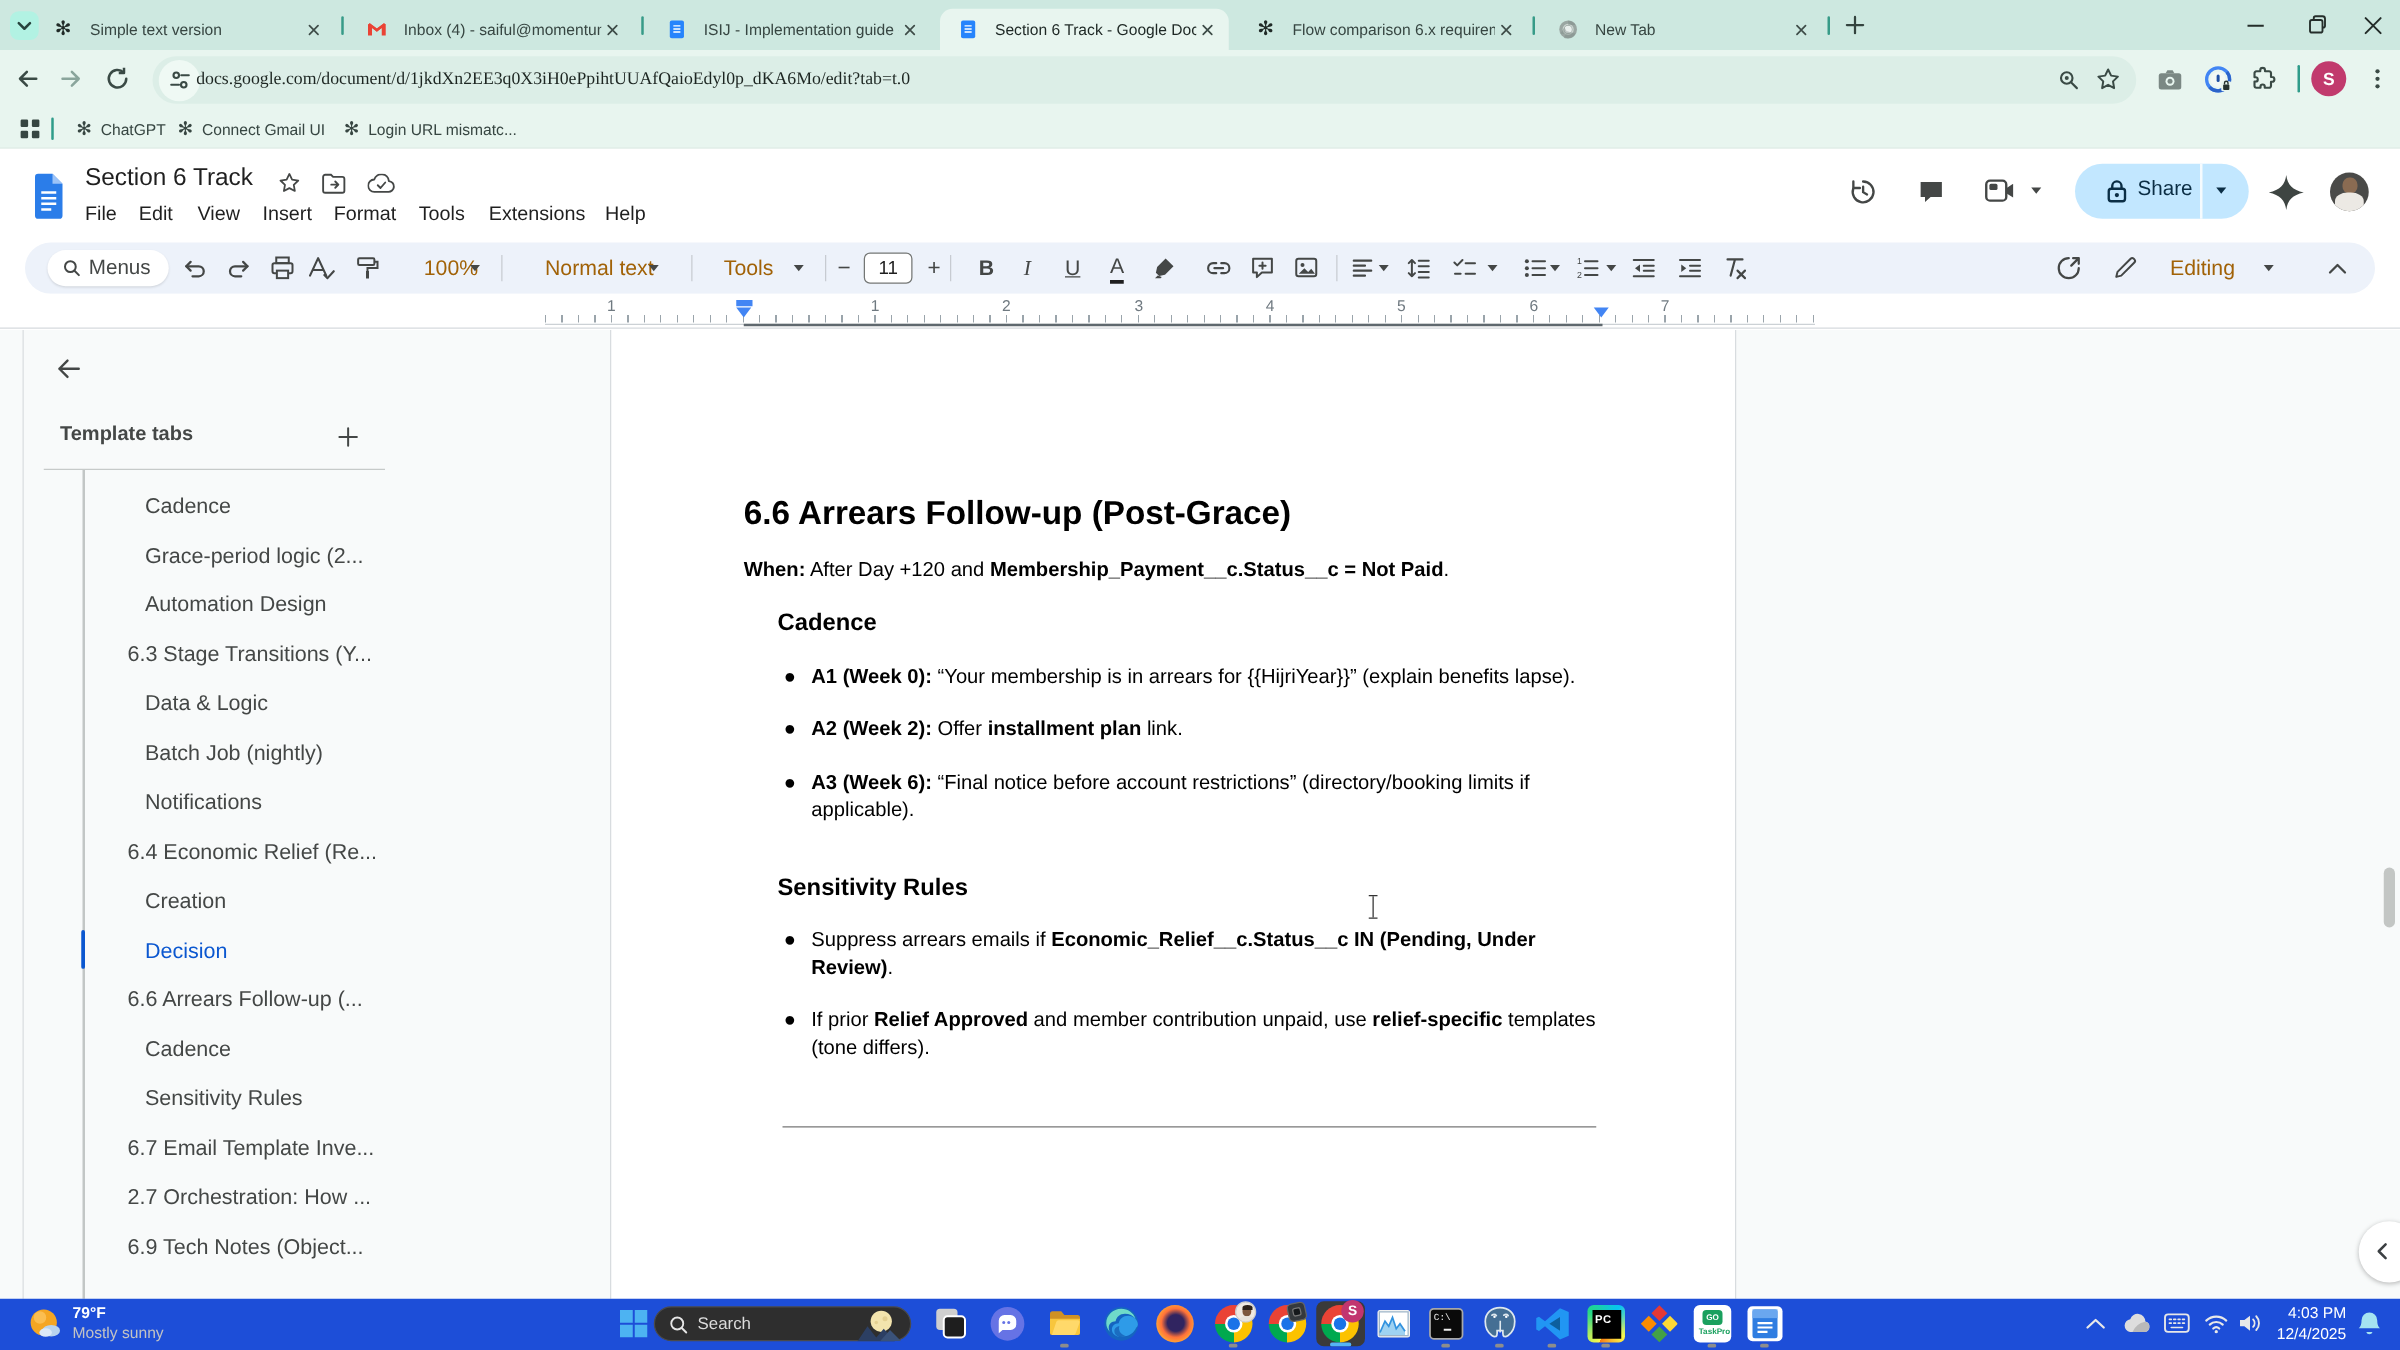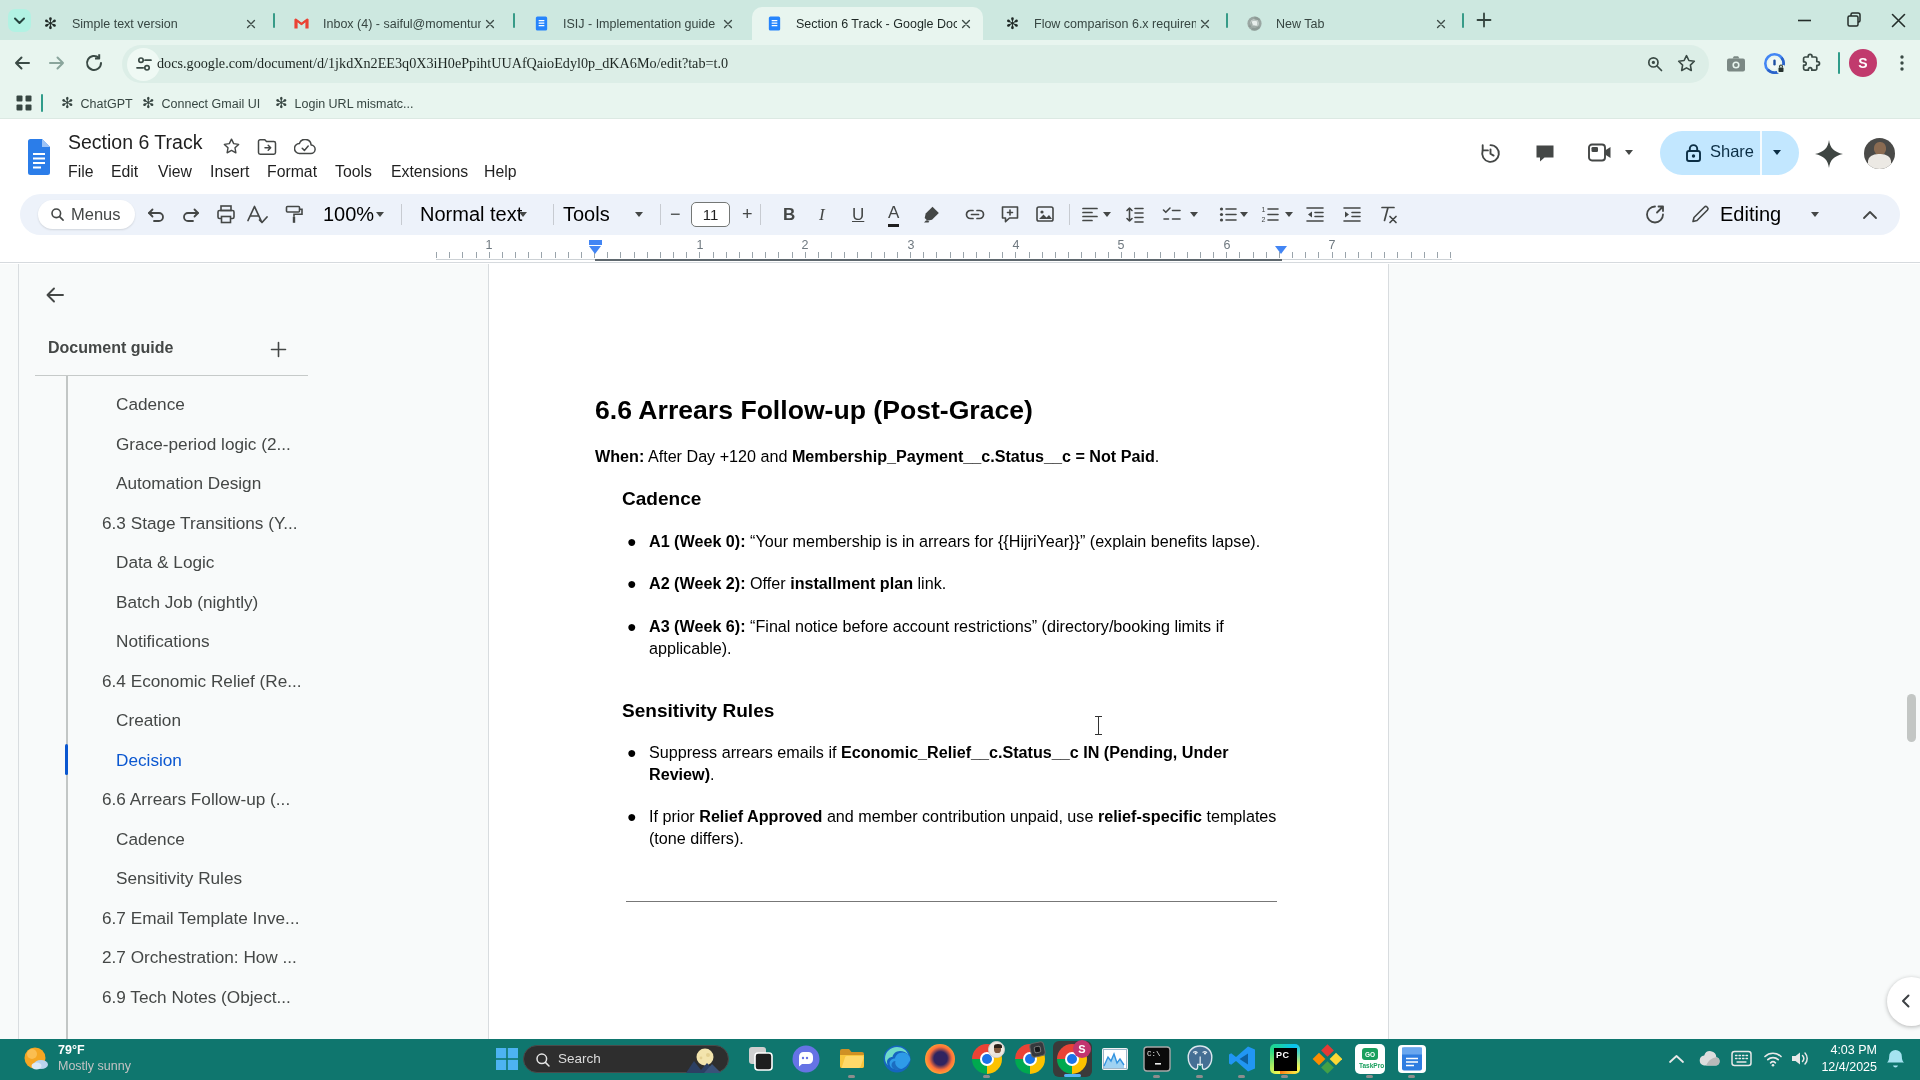--- a/index.html
+++ b/index.html
@@ -25,36 +25,36 @@
 
   
   #docshead { position:absolute; left:0; top:119px; width:1920px; height:75px; background:#fff; }
   #doctitle { position:absolute; left:68px; top:12px; font-size:19.5px; color:#1f1f1f; }
   .menuitem { position:absolute; top:43px; font-size:15.8px; color:#1f1f1f; height:20px; line-height:20px; }
   #sharebtn { position:absolute; left:1660px; top:12px; width:139px; height:44px; border-radius:22px; background:#c2e7ff; }
   #docstoolbar { position:absolute; left:20px; top:194px; width:1880px; height:41px; border-radius:21px; background:#edf2fa; }
   #menuspill { position:absolute; left:18px; top:6px; width:97px; height:29px; border-radius:15px; background:#fff; box-shadow:0 1px 2px rgba(0,0,0,.12); }
   .ticon { position:absolute; top:0; height:41px; display:flex; align-items:center; justify-content:center; color:#444746; }
   .tdiv { position:absolute; top:10px; width:1px; height:21px; background:#c7cbd1; }
-  .tsel { font-size:20px; color:#000000; }
+  .tsel { font-size:17px; color:#a16207;margin-left:16px; }
   .caret { width:0; height:0; border-left:4.5px solid transparent; border-right:4.5px solid transparent; border-top:5px solid #444746; }
 
   
   #ruler { position:absolute; left:0; top:235px; width:1920px; height:28px; background:#fff; border-bottom:1px solid #d6dade; }
   .rlabel { position:absolute; top:3px; font-size:12.5px; color:#6f7980; transform:translateX(-50%); }
 
   
   #content { position:absolute; left:0; top:264px; width:1920px; height:775px; background:#f8fafa; }
   #page { position:absolute; left:488px; top:0; width:901px; height:775px; background:#fff; border-left:1px solid #d8dcdf; border-right:1px solid #d8dcdf; }
   .doc { position:absolute; color:#000; white-space:nowrap; }
   .b { font-weight:bold; }
   .sideitem { position:absolute; height:22px; line-height:22px; font-size:17.2px; color:#444746; white-space:nowrap; }
 
   
-  #taskbar { position:absolute; left:0; top:1039px; width:1920px; height:41px; background:#0f766e; }
+  #taskbar { position:absolute; left:0; top:1039px; width:1920px; height:41px; background:#1d4ed8; }
   .tbico { position:absolute; top:5px; width:30px; height:30px; }
   .rundash { position:absolute; top:36px; width:7px; height:3px; border-radius:1.5px; background:#8d8d8d; }
   .trayic { position:absolute; }
 </style>
 </head>
 <body>
 <div id="root">
 
   <div id="tabstrip">
 
@@ -443,21 +443,21 @@
     <div class="abs" style="left:1275px;top:11px;width:0;height:0;border-left:6.5px solid transparent;border-right:6.5px solid transparent;border-top:8px solid #4285f4;"></div>
   </div>
 
   <div id="content">
     <div id="page"></div>
     <div class="abs" style="left:18px;top:0;width:1px;height:775px;background:#d9dde0;"></div>
 
     <svg class="abs" style="left:44px;top:20px;" width="22" height="22" viewBox="0 0 22 22">
         <path d="M19 11H3.5M10 4.5L3.5 11l6.5 6.5" fill="none" stroke="#444746" stroke-width="1.9" stroke-linecap="round" stroke-linejoin="round"></path>
       </svg>
-    <div class="abs" style="left:48px;top:75px;font-size:16px;font-weight:bold;color:#444746;">Document guide</div>
+    <div class="abs" style="left:48px;top:75px;font-size:16px;font-weight:bold;color:#444746;">Template tabs</div>
     <svg class="abs" style="left:270px;top:77px;" width="17" height="17" viewBox="0 0 17 17">
         <path d="M8.5 1.5v14M1.5 8.5h14" stroke="#444746" stroke-width="1.6" stroke-linecap="round"></path>
       </svg>
     <div class="abs" style="left:35px;top:111px;width:273px;height:1px;background:#c6cac9;"></div>
     <div class="abs" style="left:66px;top:112px;width:1.5px;height:663px;background:#c2c6c5;"></div>
     <div class="abs" style="left:64.5px;top:480px;width:3.5px;height:31px;background:#0b57d0;border-radius:2px;"></div>
 
     <div class="sideitem" style="left:116px;top:129px;">Cadence</div>
     <div class="sideitem" style="left:116px;top:168.5px;">Grace-period logic (2...</div>
     <div class="sideitem" style="left:116px;top:208px;">Automation Design</div>

